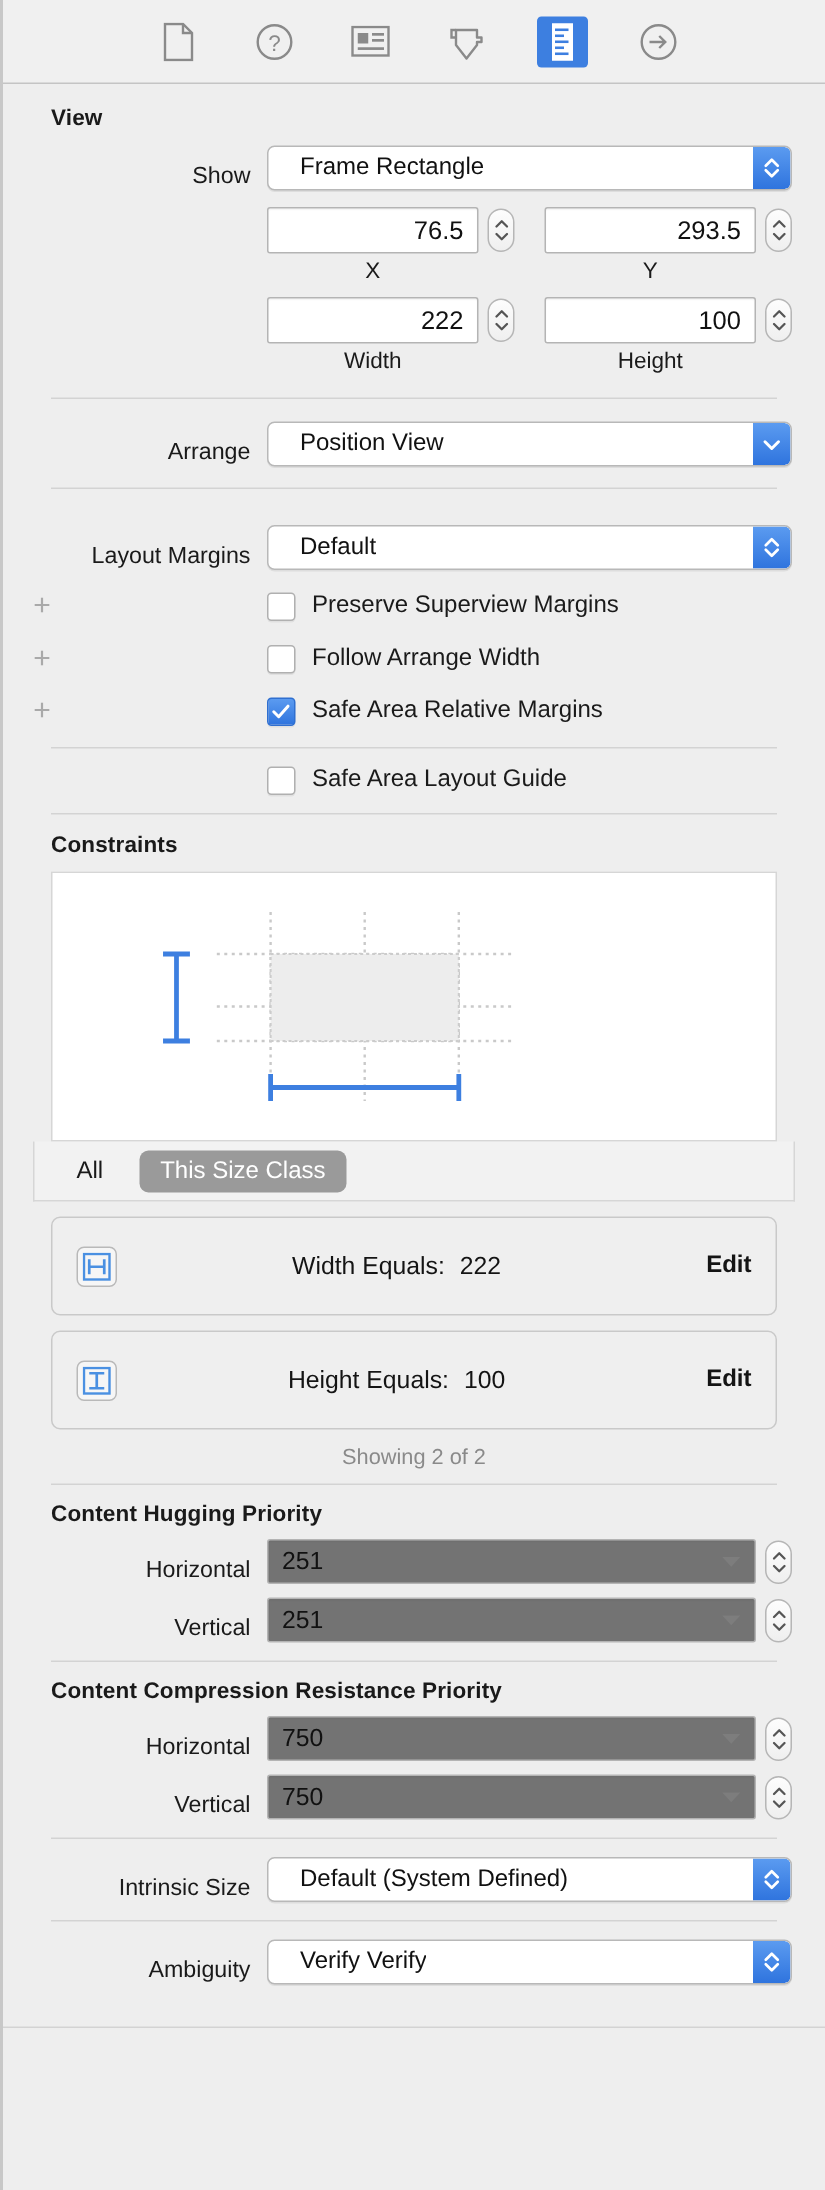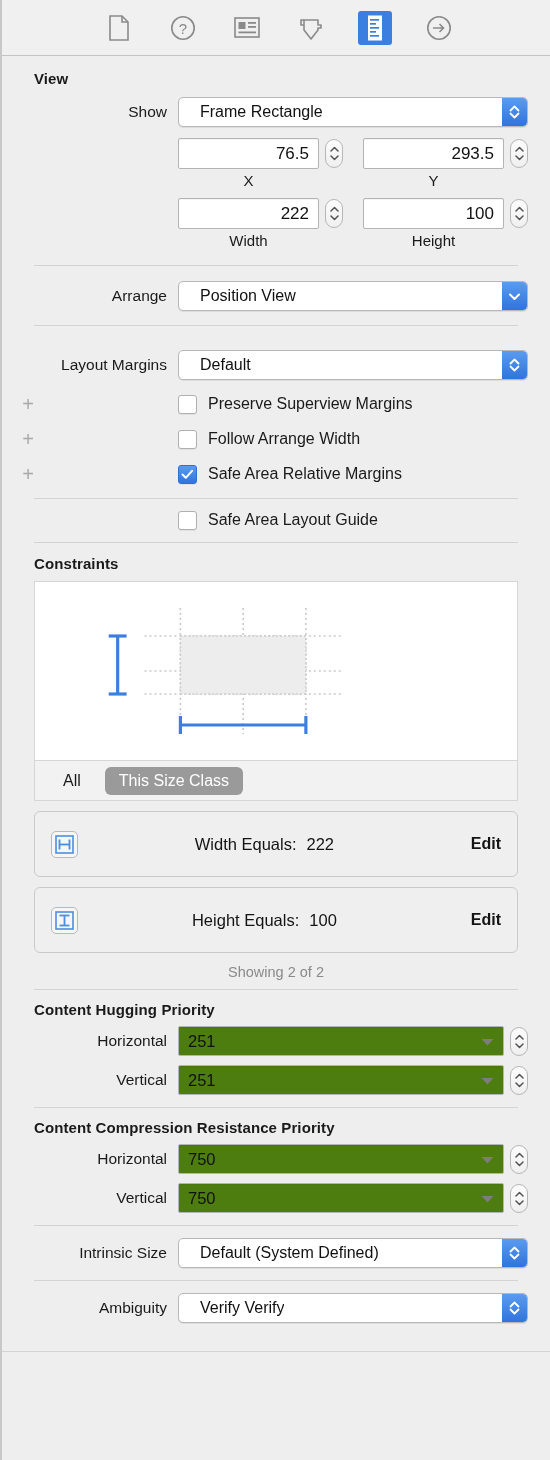--- a/index.html
+++ b/index.html
@@ -48,21 +48,21 @@
     padding: 14px 0 10px 32px;
     letter-spacing: .1px;
   }
   .hr {
     height: 1px;
     background: #d3d3d3;
     margin: 0 32px;
   }
   .row {
     display: flex;
-    align-items: center;
+    align-items: flex-end;
     padding: 0 22px 0 0;
   }
   .lbl {
     font-size: 15.5px;
     color: #1a1a1a;
     text-align: right;
     padding-right: 11px;
     white-space: nowrap;
     flex: 0 0 auto;
   }
@@ -162,21 +162,21 @@
 
   
   .diagram {
     margin: 0 32px;
     height: 180px;
     background: #fff;
     border: 1px solid #d6d6d6;
     position: relative;
   }
   .seg-bar {
-    margin: 0 32px;
+    margin: 0 20px;
     height: 40px;
     background: #f2f2f2;
     border: 1px solid #d6d6d6;
     border-top: none;
     display: flex; align-items: center;
     padding-left: 14px;
     gap: 10px;
   }
   .seg {
     font-size: 16px;
@@ -218,21 +218,21 @@
     font-size: 14.5px;
     color: #8a8a8a;
     padding: 11px 0 9px 0;
   }
 
   
   .combo {
     position: relative;
     flex: 1 1 auto;
     height: 30px;
-    background: #4d7c0f;
+    background: #737373;
     border: 1px solid #b4b4b4;
     border-radius: 2px;
     display: flex; align-items: center;
     box-shadow: inset 0 1px 1px rgba(0,0,0,.04);
   }
   .combo .cv { font-size: 16.5px; color: #111; padding-left: 9px; }
   .combo .tri {
     position: absolute; right: 9px; top: 50%;
     transform: translateY(-50%);
   }

